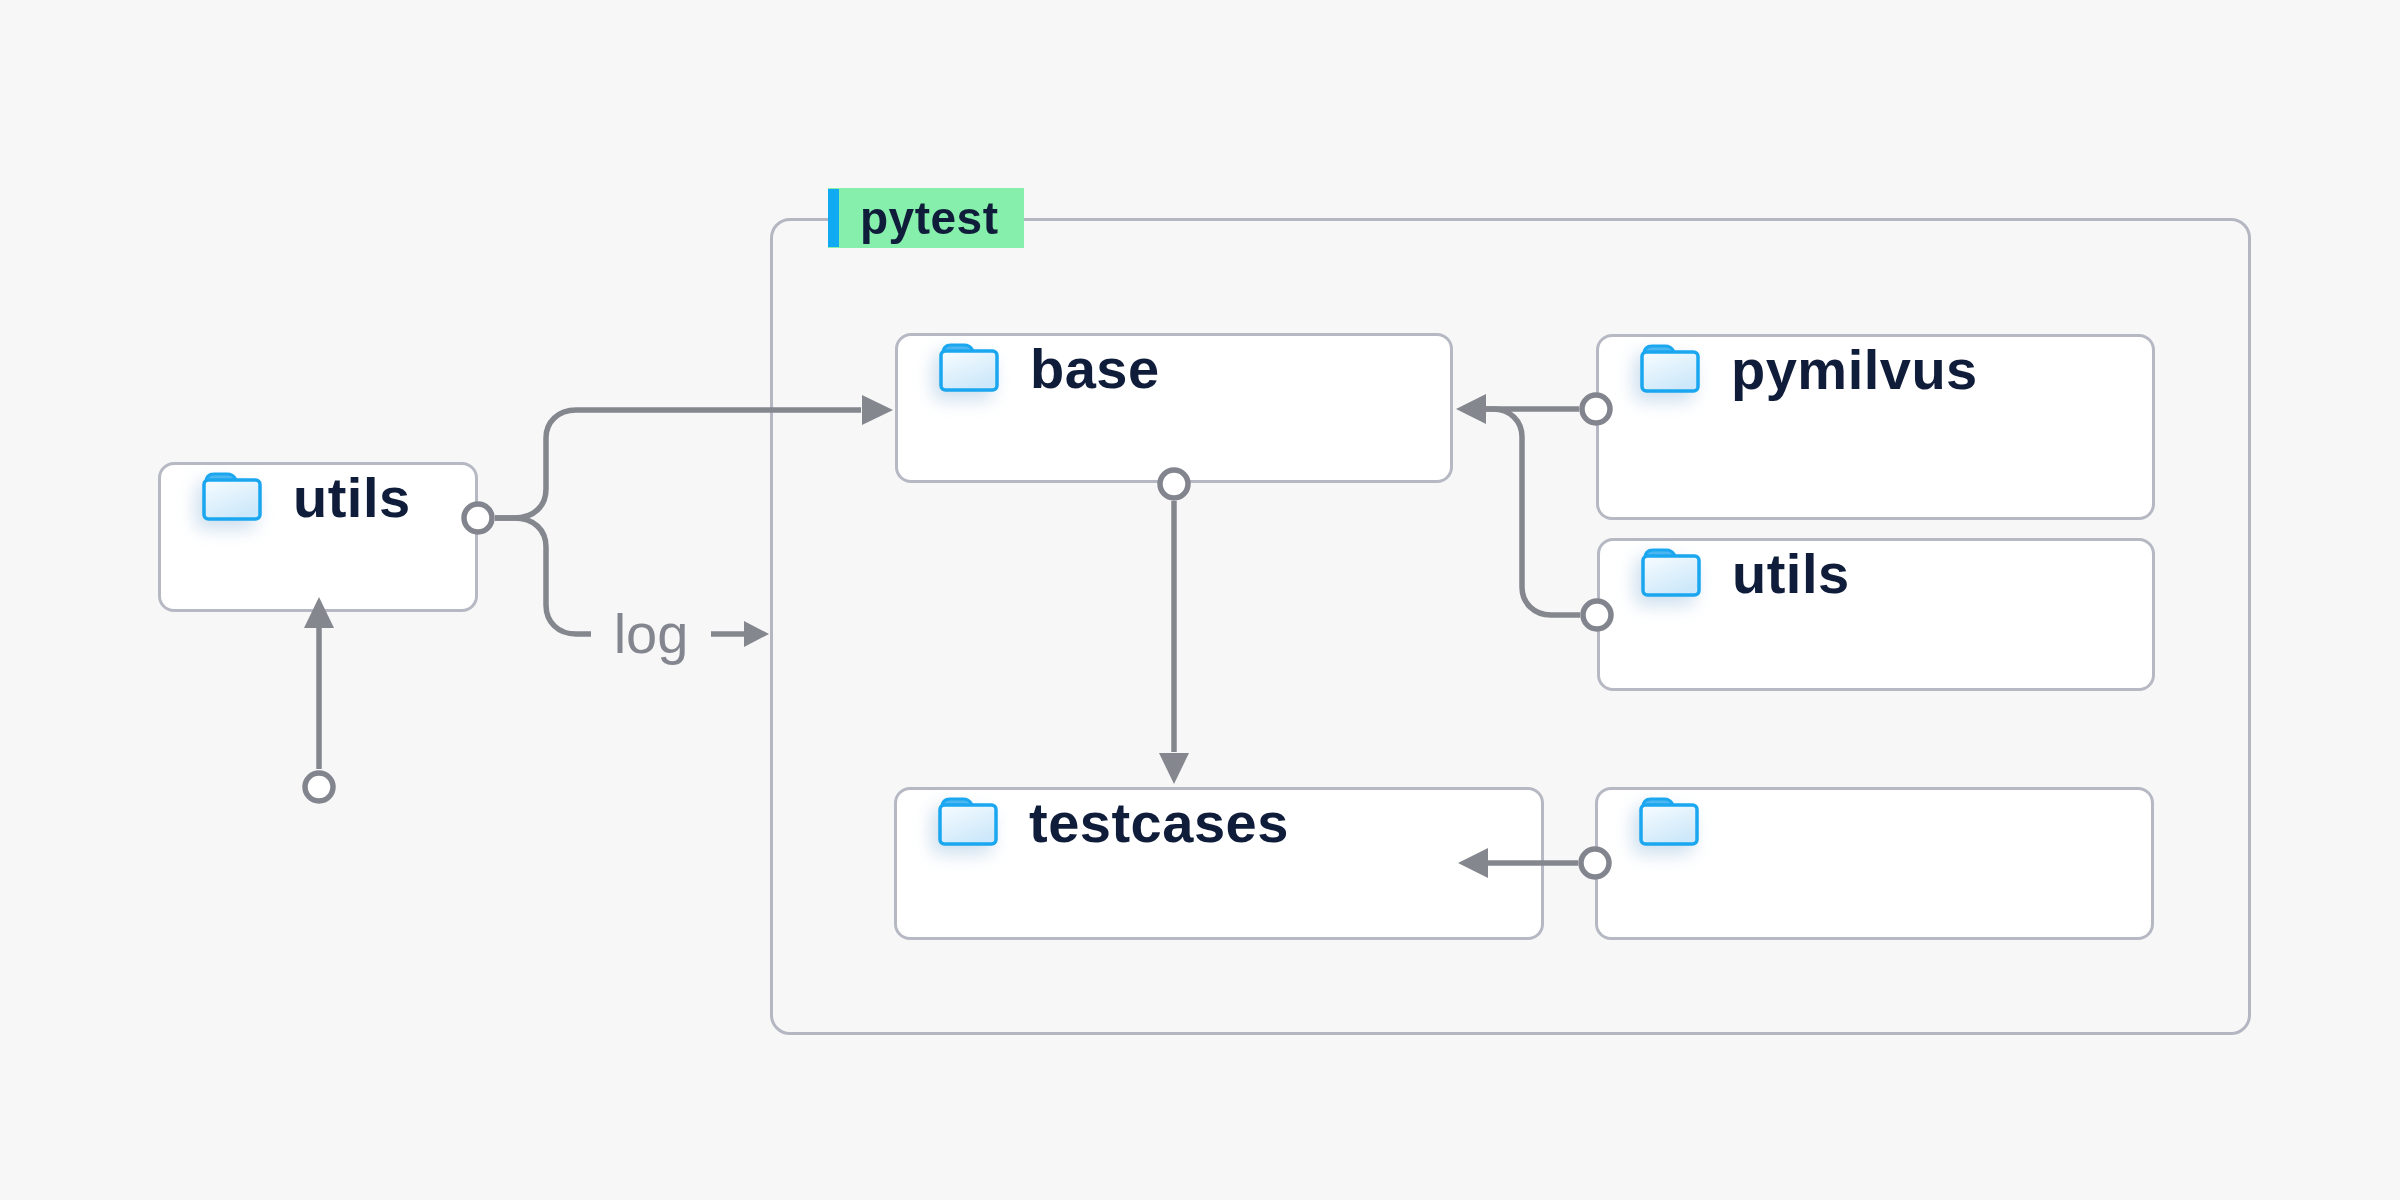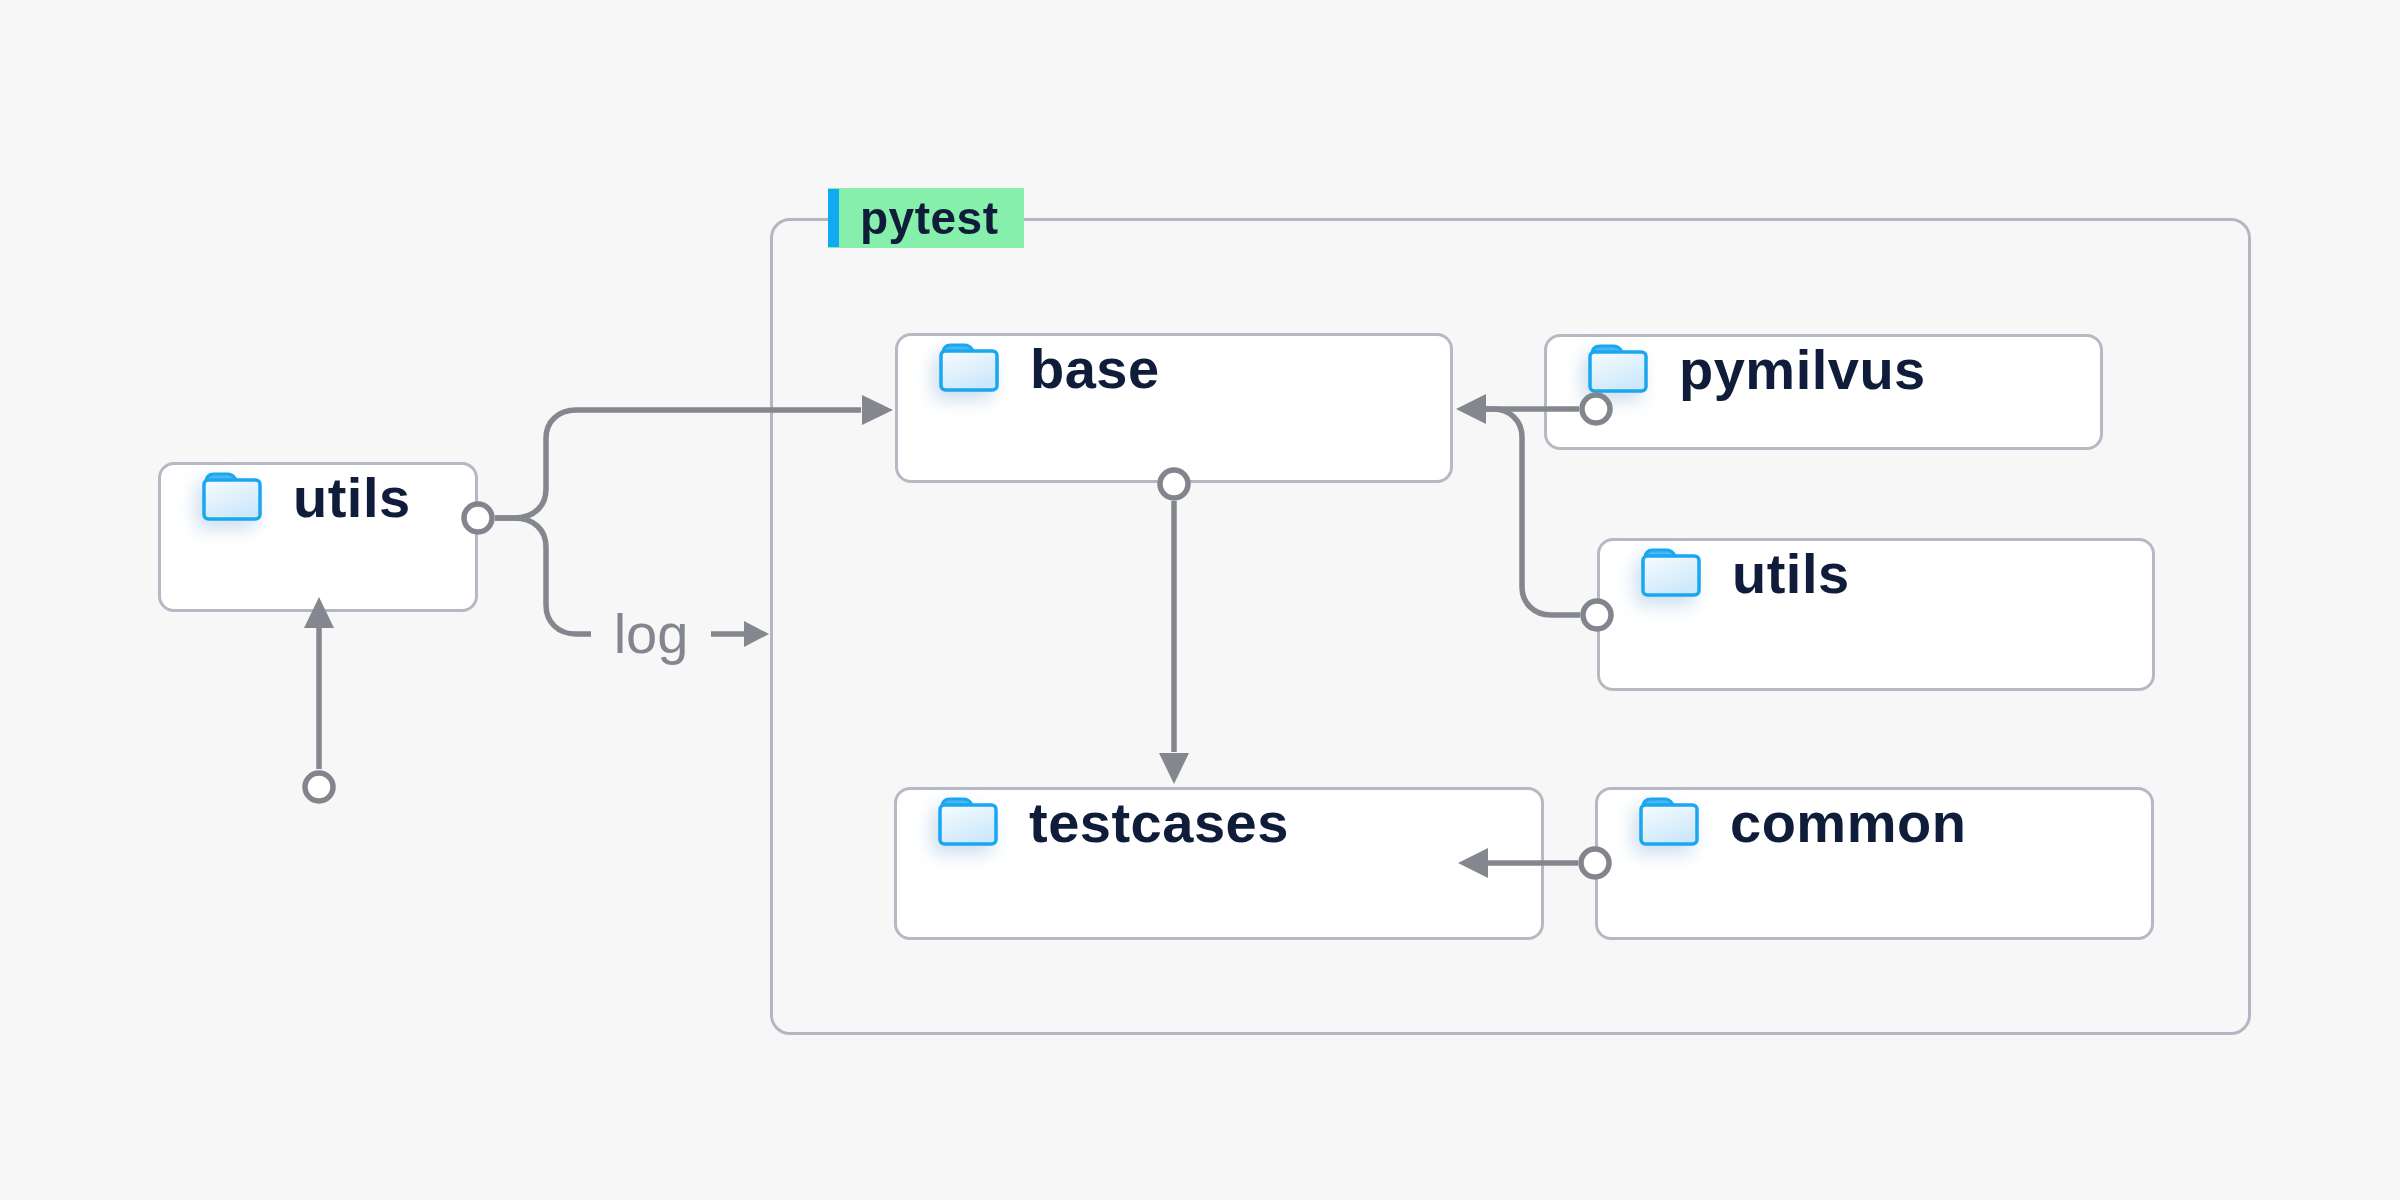--- a/index.html
+++ b/index.html
@@ -99,21 +99,21 @@
   <div class="node" style="left:895px;top:333px;width:558px;height:150px;">
     <span class="folder">
       <svg width="66" height="58" viewBox="0 0 66 58">
         <path d="M7 17 q0 -8 8 -8 h13 q6 0 8.5 5 l2.5 5 h-32 z" fill="#4cb6f1" stroke="#1aa7ef" stroke-width="3"></path>
         <rect x="5" y="15" width="56" height="39" rx="4.5" fill="url(#fgrad)" stroke="#1aa7ef" stroke-width="3.5"></rect>
       </svg>
     </span>
     <span class="label">base</span>
   </div>
 
-  <div class="node" style="left:1544px;top:334px;width:559px;height:116px;">
+  <div class="node" style="left:1596px;top:334px;width:559px;height:186px;">
     <span class="folder">
       <svg width="66" height="58" viewBox="0 0 66 58">
         <path d="M7 17 q0 -8 8 -8 h13 q6 0 8.5 5 l2.5 5 h-32 z" fill="#4cb6f1" stroke="#1aa7ef" stroke-width="3"></path>
         <rect x="5" y="15" width="56" height="39" rx="4.5" fill="url(#fgrad)" stroke="#1aa7ef" stroke-width="3.5"></rect>
       </svg>
     </span>
     <span class="label">pymilvus</span>
   </div>
 
   <div class="node" style="left:1597px;top:538px;width:558px;height:153px;">
@@ -136,16 +136,15 @@
     <span class="label">testcases</span>
   </div>
 
   <div class="node" style="left:1595px;top:787px;width:559px;height:153px;">
     <span class="folder">
       <svg width="66" height="58" viewBox="0 0 66 58">
         <path d="M7 17 q0 -8 8 -8 h13 q6 0 8.5 5 l2.5 5 h-32 z" fill="#4cb6f1" stroke="#1aa7ef" stroke-width="3"></path>
         <rect x="5" y="15" width="56" height="39" rx="4.5" fill="url(#fgrad)" stroke="#1aa7ef" stroke-width="3.5"></rect>
       </svg>
     </span>
-    <span class="label">common</span>
   </div>
 
 </div>
 
 </body></html>

